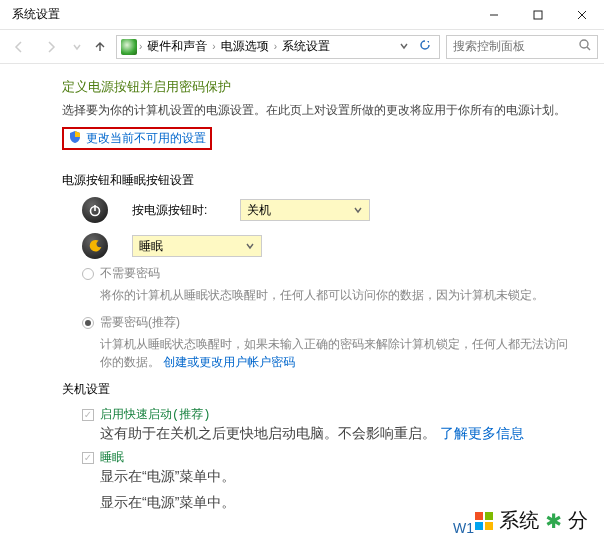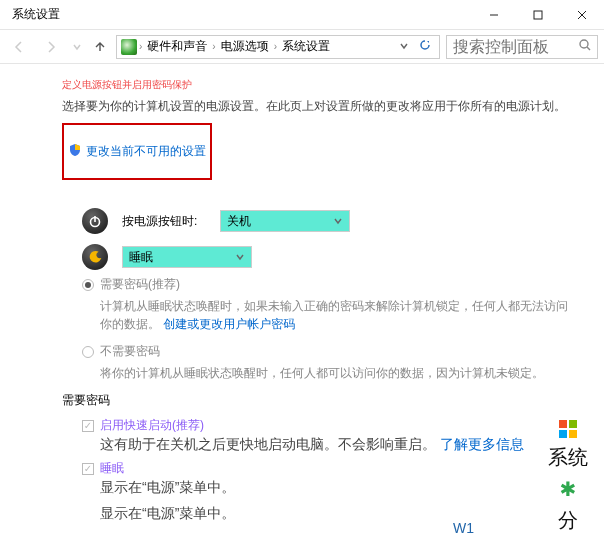--- a/index.html
+++ b/index.html
@@ -15,60 +15,60 @@
   .nav-arrow { width: 26px; height: 26px; display: flex; align-items: center; justify-content: center; color: #999; }
   .nav-arrow svg { stroke: #888; stroke-width: 1.5; fill: none; }
   .nav-arrow.dis svg { stroke: #ccc; }
   .up-arrow { width: 20px; height: 20px; display: flex; align-items: center; justify-content: center; }
   .breadcrumb { flex: 1; height: 24px; border: 1px solid #ccc; display: flex; align-items: center; padding: 0 4px; gap: 2px; font-size: 12px; }
   .breadcrumb .seg { padding: 0 3px; text-align: center; }
   .breadcrumb .sep { color: #888; font-size: 10px; }
   .addr-drop { margin-left: auto; padding: 0 4px; }
   .cp-icon { width: 16px; height: 16px; background: radial-gradient(circle at 6px 6px, #dff3d6, #3aa735 60%, #246a17); border-radius: 2px; display: inline-block; }
   .searchbox { width: 152px; height: 24px; border: 1px solid #ccc; display: flex; align-items: center; padding: 0 6px; color: #888; justify-content: space-between; }
-  .searchbox input { border: none; outline: none; font-size: 16px; color: #ef4444; width: 110px; font-family: Liberation Sans, sans-serif; }
+  .searchbox input { border: none; outline: none; font-size: 12px; color: #ef4444; width: 110px; font-family: Liberation Mono, monospace; }
   .search-icon svg { stroke: #888; stroke-width: 1.4; fill: none; }
 
   .content { padding: 14px 28px 8px 62px; position: relative; }
-  .h1 { color: #ef4444; font-size: 10px; font-weight: normal; margin-bottom: 6px; }
+  .h1 { color: #4d7c0f; font-size: 13px; font-weight: normal; margin-bottom: 6px; }
   .intro { font-size: 12px; color: #444; margin-bottom: 8px; }
 
   .link { color: #0066cc; text-decoration: none; cursor: pointer; }
-  .shield-link { display: inline-flex; align-items: center; gap: 4px; border: 2px solid #c00; padding: 18px 4px; margin-bottom: 28px; }
+  .shield-link { display: inline-flex; align-items: center; gap: 4px; border: 2px solid #c00; padding: 1px 4px; margin-bottom: 12px; }
   .shield-icon { display: inline-block; }
 
   .section-title { font-size: 12px; color: #000; margin: 10px 0 8px 0; }
 
   .power-rows { display: flex; flex-direction: column; gap: 10px; padding-left: 20px; }
-  .power-row { display: flex; align-items: center; gap: 14px; }
+  .power-row { display: flex; align-items: center; gap: 24px; }
   .pwr-icon { width: 26px; height: 26px; border-radius: 50%; background: radial-gradient(circle at 10px 8px, #666, #111); display: flex; align-items: center; justify-content: center; }
   .pwr-icon svg { stroke: #fff; stroke-width: 1.6; fill: none; }
   .pwr-icon.moon svg { fill: #f5b500; stroke: #f5b500; }
   .pwr-label { width: 84px; font-size: 12px; }
-  .pwr-select { width: 130px; height: 22px; border: 1px solid #ccc; display: flex; align-items: center; justify-content: space-between; padding: 0 6px; font-size: 12px; background: #5eead4; text-align: center; }
+  .pwr-select { width: 130px; height: 22px; border: 1px solid #ccc; display: flex; align-items: center; justify-content: space-between; padding: 0 6px; font-size: 12px; background: #fef9c3; text-align: center; }
 
   .radio-block { padding-left: 20px; margin: 6px 0 10px 0; }
   .radio-block .radio-row { display: flex; align-items: center; gap: 6px; font-size: 12px; }
   .radio { width: 12px; height: 12px; border: 1px solid #888; border-radius: 50%; display: inline-flex; align-items: center; justify-content: center; }
   .radio.checked::after { content: ""; width: 6px; height: 6px; background: #555; border-radius: 50%; }
   .radio-block.disabled { color: #888; }
   .radio-block.disabled .radio { border-color: #bbb; }
   .radio-desc { font-size: 12px; padding: 4px 0 0 18px; line-height: 1.5; }
 
   .checkbox-row { display: flex; align-items: center; gap: 6px; font-size: 12px; }
   .checkbox { width: 12px; height: 12px; border: 1px solid #888; display: inline-flex; align-items: center; justify-content: center; }
   .checkbox.disabled { border-color: #bbb; }
   .checkbox.checked::after { content: "✓"; font-size: 10px; color: #555; line-height: 1; }
   .checkbox.checked.disabled::after { color: #bbb; }
   .chk-desc { font-size: 14px; padding: 2px 0 6px 18px; color: #444; }
-  .chk-label.disabled { color: #8b5cf6; }
+  .chk-label.disabled { color: #15803d; font-family: Liberation Mono, monospace; }
 
   .shutdown-list { padding-left: 20px; }
 
-  .watermark { position: absolute; right: 16px; bottom: 8px; font-size: 20px; color: #111; display: flex; align-items: center; gap: 6px; flex-direction: column; }
+  .watermark { position: absolute; right: 16px; bottom: 8px; font-size: 20px; color: #111; display: flex; align-items: center; gap: 6px; }
   .wm-logo { display: inline-grid; grid-template-columns: 8px 8px; grid-template-rows: 8px 8px; gap: 2px; }
   .wm-logo span:nth-child(1){background:#f25022;}
   .wm-logo span:nth-child(2){background:#7fba00;}
   .wm-logo span:nth-child(3){background:#00a4ef;}
   .wm-logo span:nth-child(4){background:#ffb900;}
   .wm-w1 { position: absolute; right: 130px; bottom: 6px; color: #2266aa; font-size: 14px; }
   .wm-dot { color:#2fa84f; }
 </style>
 </head>
 <body>
@@ -157,20 +157,21 @@
     <span class="shield-icon">
       <svg width="14" height="14">
           <path d="M7 1 L12 3 V7 C12 10 9.5 12.5 7 13 C4.5 12.5 2 10 2 7 V3 Z" fill="#3b78e7"></path>
           <path d="M7 1 L12 3 V7 L7 7 Z" fill="#ffc107"></path>
         </svg>
     </span>
     <span class="link">更改当前不可用的设置</span>
   </div>
 
   
+  <div class="section-title">电源按钮和睡眠按钮设置</div>
   <div class="power-rows">
     <div class="power-row">
       <span class="pwr-icon">
         <svg width="14" height="14">
             <circle cx="7" cy="8" r="4.5"></circle>
             <line x1="7" y1="2" x2="7" y2="8"></line>
           </svg>
       </span>
       <span class="pwr-label">按电源按钮时:</span>
       <span class="pwr-select">
@@ -192,39 +193,39 @@
             <path d="M2 3 L5 7 L8 3"></path>
           </svg>
       </span>
     </div>
   </div>
 
   
 
   <div class="radio-block disabled">
     <div class="radio-row">
+      <span class="radio"></span>
+      <span>不需要密码</span>
+    </div>
+    <div class="radio-desc">将你的计算机从睡眠状态唤醒时，任何人都可以访问你的数据，因为计算机未锁定。</div>
+  </div>
+
+  <div class="radio-block disabled">
+    <div class="radio-row">
       <span class="radio checked"></span>
       <span>需要密码(推荐)</span>
     </div>
     <div class="radio-desc">
       <span>计算机从睡眠状态唤醒时，如果未输入正确的密码来解除计算机锁定，任何人都无法访问你的数据。</span>
       <a class="link">创建或更改用户帐户密码</a>
     </div>
   </div>
 
-  <div class="radio-block disabled">
-    <div class="radio-row">
-      <span class="radio"></span>
-      <span>不需要密码</span>
-    </div>
-    <div class="radio-desc">将你的计算机从睡眠状态唤醒时，任何人都可以访问你的数据，因为计算机未锁定。</div>
-  </div>
-
   
-  <div class="section-title">需要密码</div>
+  <div class="section-title">关机设置</div>
   <div class="shutdown-list">
 
     <div class="checkbox-row">
       <span class="checkbox checked disabled"></span>
       <span class="chk-label disabled">启用快速启动(推荐)</span>
     </div>
     <div class="chk-desc">
       <span>这有助于在关机之后更快地启动电脑。不会影响重启。</span>
       <a class="link">了解更多信息</a>
     </div>

